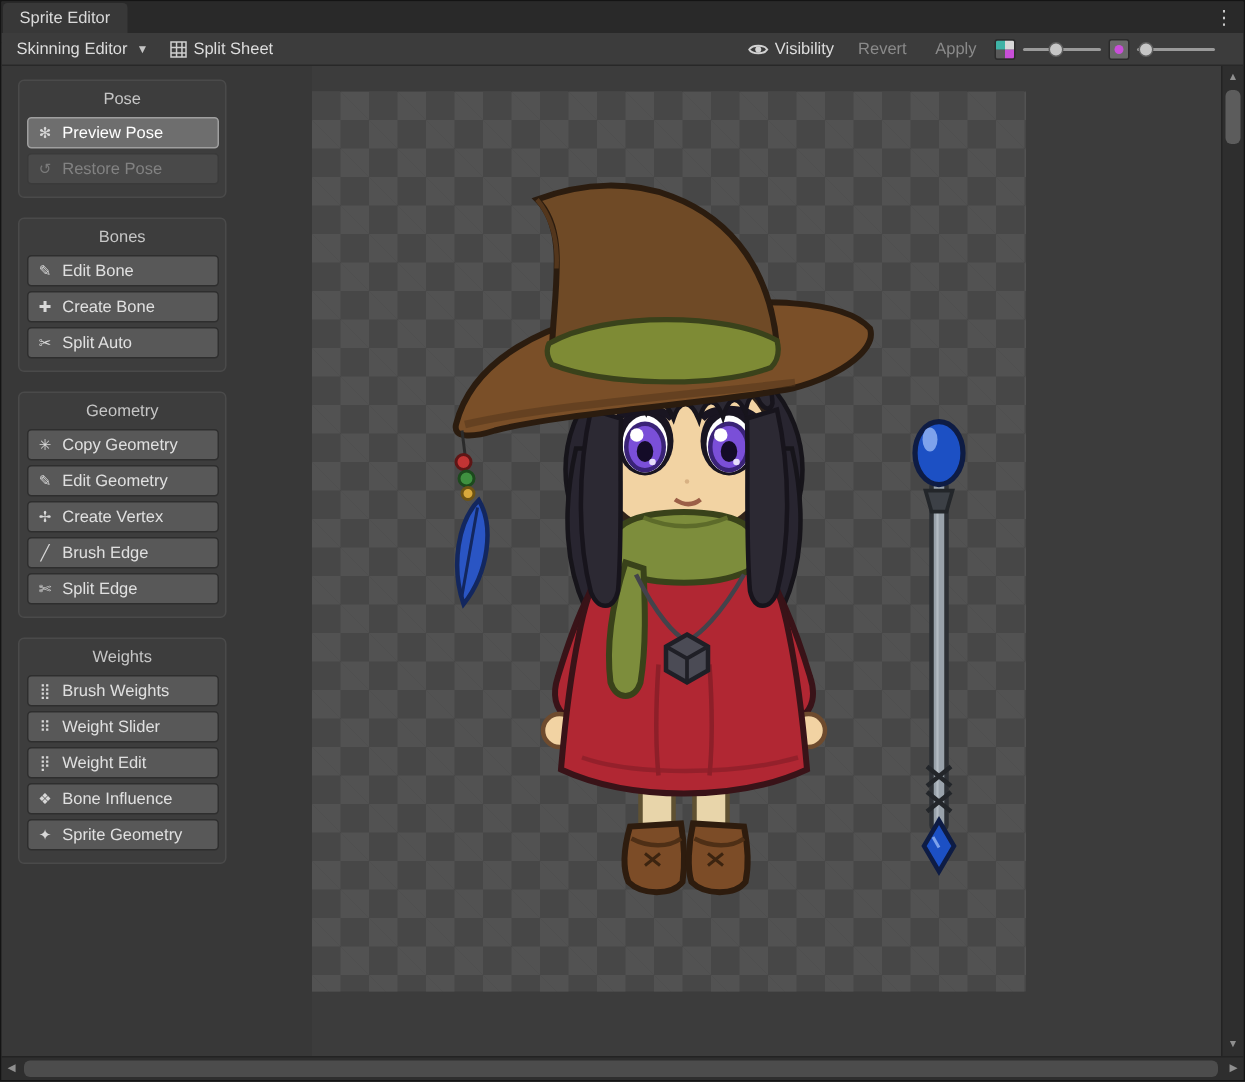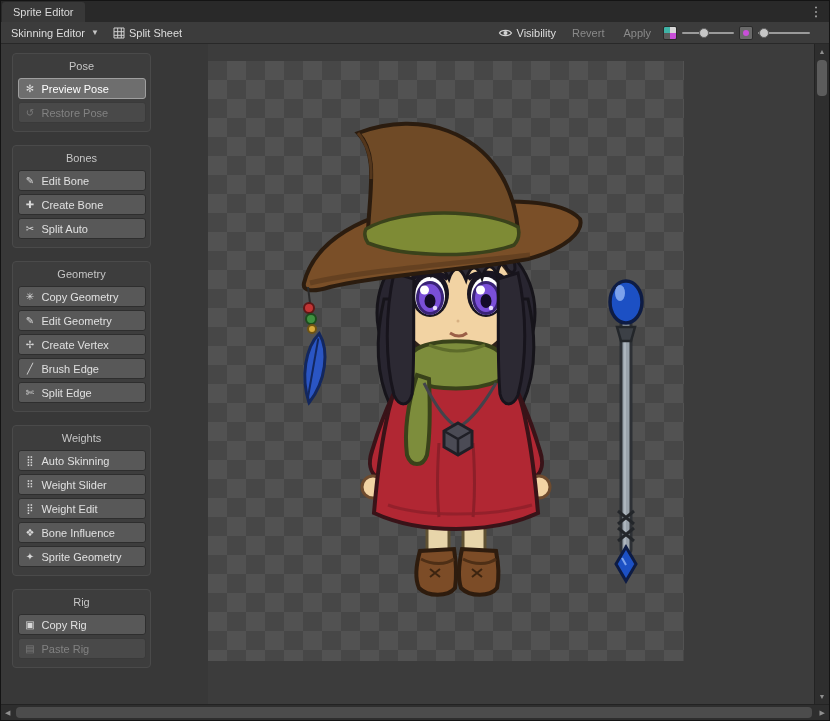--- a/index.html
+++ b/index.html
@@ -170,48 +170,37 @@
         </button>
         <button class="tool-btn">
           <span class="btn-icon">✄</span>
           <span class="btn-label">Split Edge</span>
         </button>
       </div>
       <div class="group">
         <div class="group-title">Weights</div>
         <button class="tool-btn">
           <span class="btn-icon">⣿</span>
-          <span class="btn-label">Auto Skinning</span>
+          <span class="btn-label">Brush Weights</span>
         </button>
         <button class="tool-btn">
           <span class="btn-icon">⠿</span>
           <span class="btn-label">Weight Slider</span>
         </button>
         <button class="tool-btn">
           <span class="btn-icon">⡿</span>
           <span class="btn-label">Weight Edit</span>
         </button>
         <button class="tool-btn">
           <span class="btn-icon">❖</span>
           <span class="btn-label">Bone Influence</span>
         </button>
         <button class="tool-btn">
           <span class="btn-icon">✦</span>
           <span class="btn-label">Sprite Geometry</span>
-        </button>
-      </div>
-      <div class="group">
-        <div class="group-title">Rig</div>
-        <button class="tool-btn">
-          <span class="btn-icon">▣</span>
-          <span class="btn-label">Copy Rig</span>
-        </button>
-        <button class="tool-btn disabled">
-          <span class="btn-icon">▤</span>
-          <span class="btn-label">Paste Rig</span>
         </button>
       </div>
     </div>
 
   <div class="canvas">
     <div class="checker">
       <svg class="sprite-svg" width="476" height="600" viewBox="0 0 476 600">
 
         <g>
           <rect x="413" y="260" width="10" height="232" rx="3" fill="#99a2ab" stroke="#2d3035" stroke-width="3"></rect>

